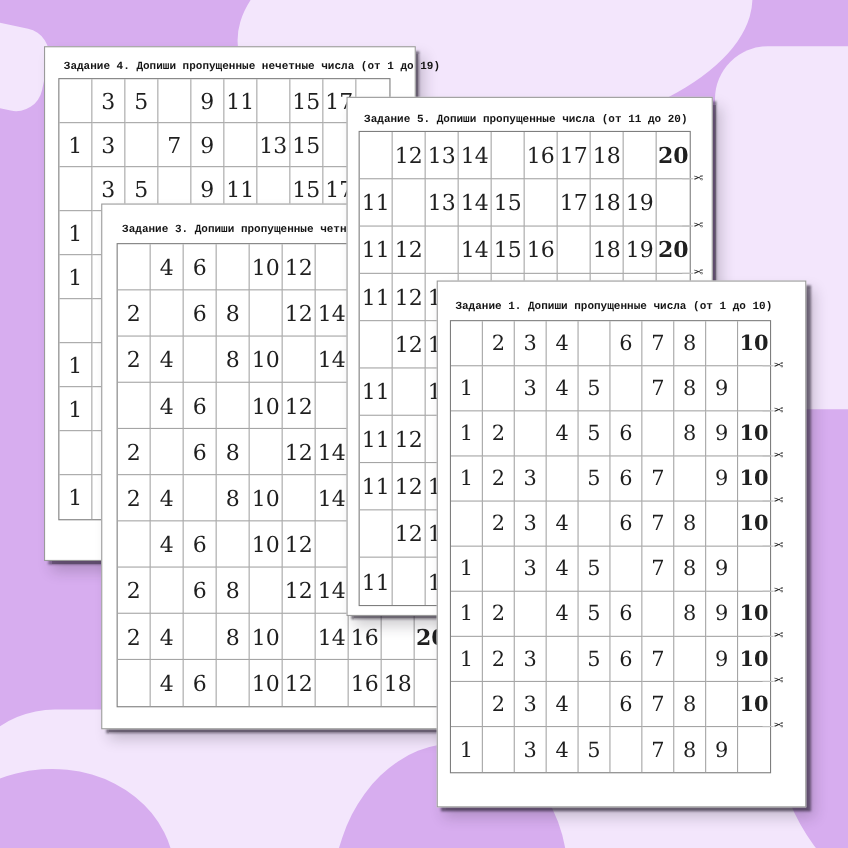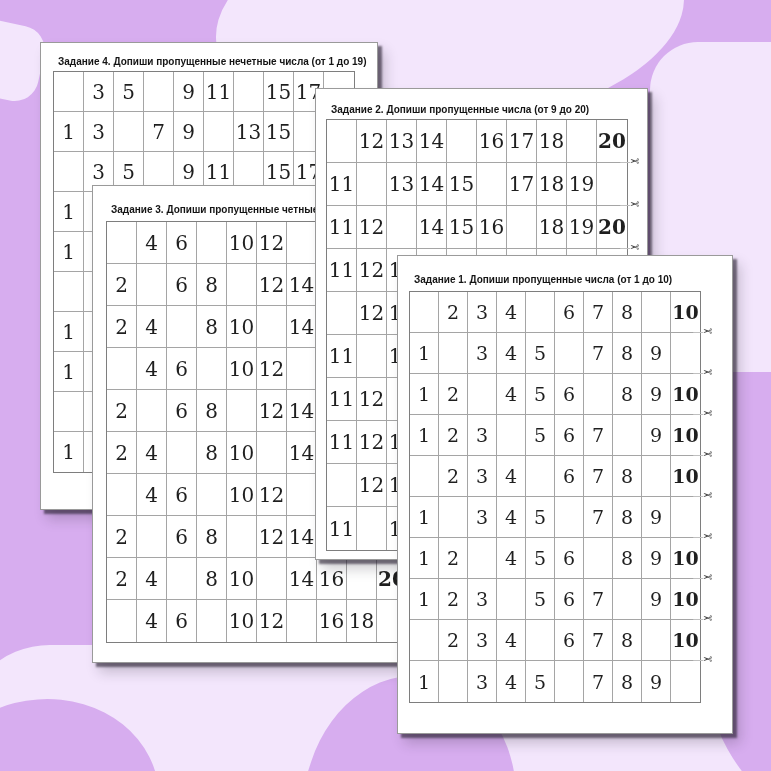--- a/index.html
+++ b/index.html
@@ -19,21 +19,21 @@
 
   
   .page{position:absolute;background:#fff;border:1px solid #9a9a9a;
         box-shadow:4px 4px 2px rgba(38,30,46,.6),7px 9px 12px rgba(38,30,46,.22);}
   .p4{left:40px;top:42px;width:336px;height:466px;--tl:12px;--tt:28px;--tty:13px;--cw:30px;--rh:40px;--fs:20px;}
   .p3{left:92px;top:185px;width:336px;height:476px;--tl:13px;--tt:35px;--tty:18px;--cw:30px;--rh:42px;--fs:20px;}
   .p2{left:315px;top:88px;width:331px;height:470px;--tl:10px;--tt:30px;--tty:15px;--cw:30px;--rh:43px;--fs:20px;}
   .p1{left:397px;top:255px;width:334px;height:477px;--tl:11px;--tt:35px;--tty:18px;--cw:29px;--rh:41px;--fs:19px;}
 
   .ws-title{position:absolute;left:calc(var(--tl) + 5px);top:var(--tty);
-            font-family:Liberation Sans, sans-serif;font-weight:bold;font-size:10px;
+            font-family:Liberation Mono, monospace;font-weight:bold;font-size:10px;
             color:#141414;white-space:nowrap;}
   .grid{position:absolute;left:var(--tl);top:var(--tt);display:grid;
         grid-template-columns:repeat(10,var(--cw));grid-auto-rows:var(--rh);
         border:1px solid #7e7e7e;background:#fff;}
   .cell{border-right:1px solid #a5a5a5;border-bottom:1px solid #a5a5a5;
         display:flex;align-items:center;justify-content:center;
         font-family:"DejaVu Serif",serif;font-size:var(--fs);color:#1f1f1f;}
   .cell:nth-child(10n){border-right:0;font-weight:bold;}
   .cell:nth-last-child(-n+10){border-bottom:0;}
 
@@ -278,21 +278,21 @@
       <span class="scissors" style="top: calc(var(--tt) + 3*var(--rh) - 6px);">✂</span>
       <span class="scissors" style="top: calc(var(--tt) + 4*var(--rh) - 6px);">✂</span>
       <span class="scissors" style="top: calc(var(--tt) + 5*var(--rh) - 6px);">✂</span>
       <span class="scissors" style="top: calc(var(--tt) + 6*var(--rh) - 6px);">✂</span>
       <span class="scissors" style="top: calc(var(--tt) + 7*var(--rh) - 6px);">✂</span>
       <span class="scissors" style="top: calc(var(--tt) + 8*var(--rh) - 6px);">✂</span>
       <span class="scissors" style="top: calc(var(--tt) + 9*var(--rh) - 6px);">✂</span>
     </div>
 
   <div class="page p2">
-    <div class="ws-title">Задание 2. Допиши пропущенные числа (от 9 до 20)</div>
+    <div class="ws-title">Задание 5. Допиши пропущенные числа (от 11 до 20)</div>
     <div class="grid">
         <div class="cell"></div>
         <div class="cell">12</div>
         <div class="cell">13</div>
         <div class="cell">14</div>
         <div class="cell"></div>
         <div class="cell">16</div>
         <div class="cell">17</div>
         <div class="cell">18</div>
         <div class="cell"></div>

